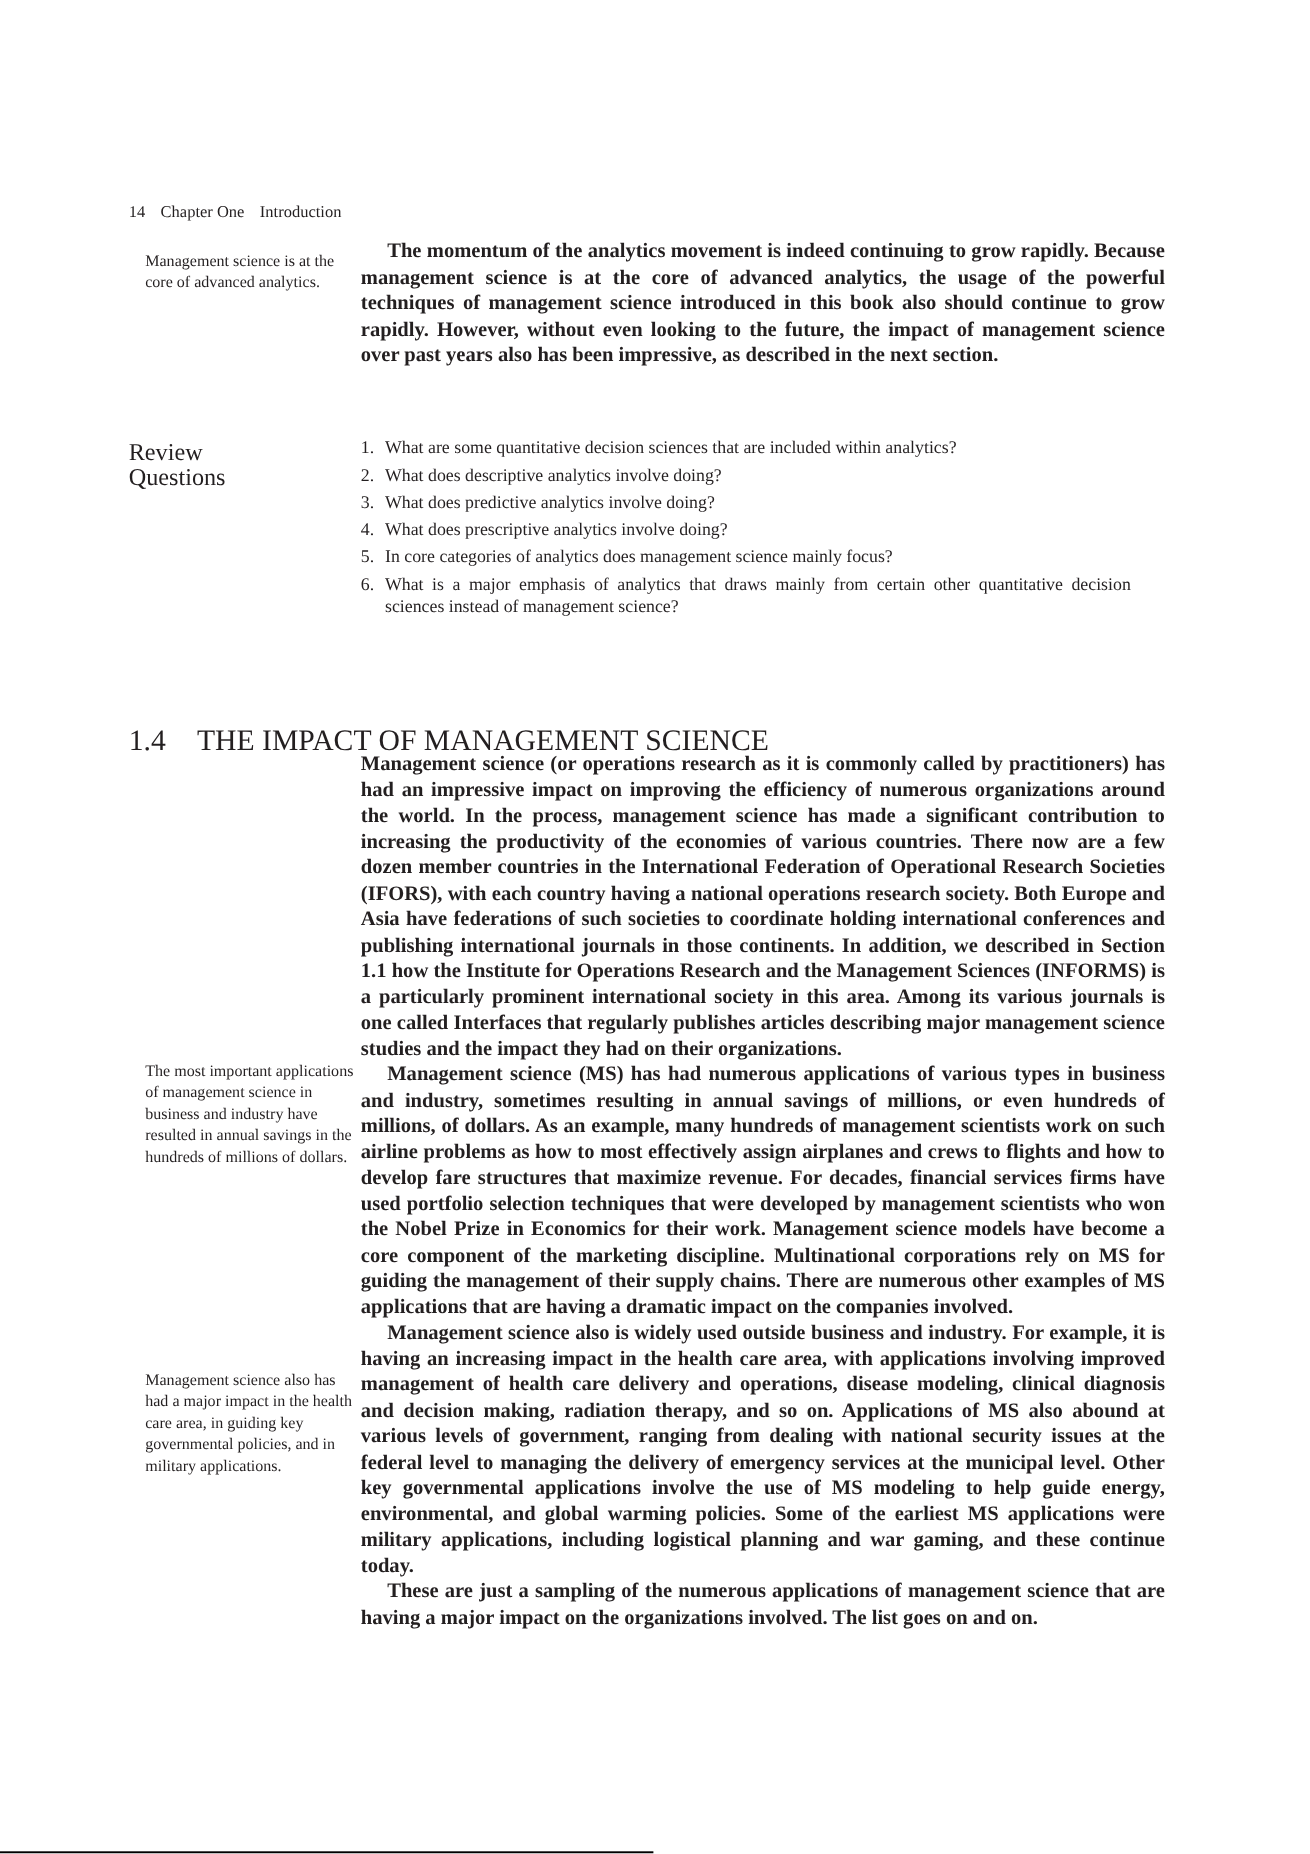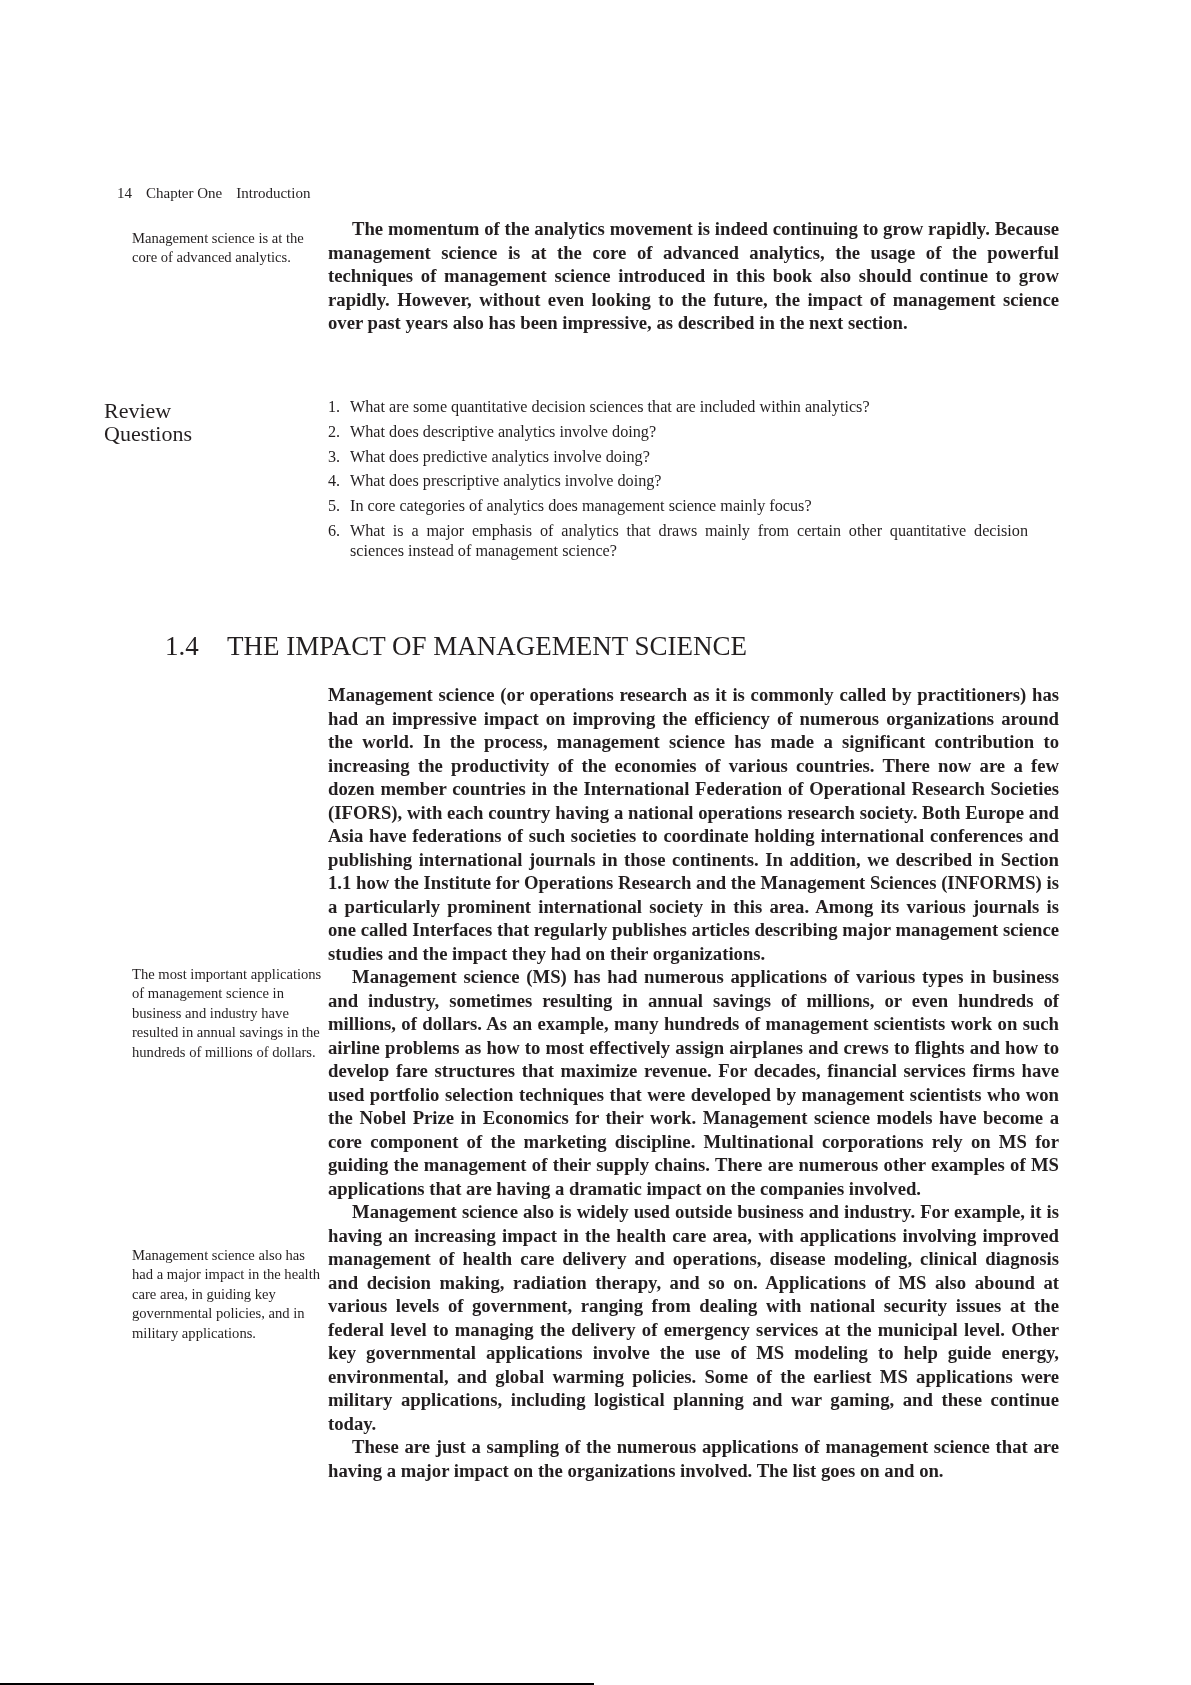--- a/index.html
+++ b/index.html
@@ -16,31 +16,31 @@
     position: absolute; left: 132px; width: 190px;
     font-size: 14.6px; line-height: 19.4px;
   }
   .body-col {
     position: absolute; left: 328px; width: 731px;
     font-size: 18.7px; line-height: 23.5px; text-align: justify; font-weight: bold;
   }
   .body-col p { margin: 0; }
   .body-col p.indent { text-indent: 24px; }
   .review-title {
-    position: absolute; left: 104px; top: 399px; font-size: 22px; line-height: 23px;
+    position: absolute; left: 117px; top: 399px; font-size: 22px; line-height: 23px;
   }
   .review-list {
     position: absolute; left: 328px; top: 397px; width: 700px; margin: 0; padding: 0;
     list-style: none; font-size: 16.2px; line-height: 20px;
   }
   .review-list li { display: flex; margin-bottom: 4.8px; }
   .review-list .num { width: 22px; flex: none; }
   .review-list .txt { flex: 1; text-align: justify; }
   .section-heading {
-    position: absolute; left: 117px; top: 630px; font-size: 27px; line-height: 32px; white-space: pre; margin-left: 48px;
+    position: absolute; left: 117px; top: 657px; font-size: 27px; line-height: 32px; white-space: pre;
   }
   .section-heading .secnum { display: inline-block; width: 62px; }
   .bottom-rule {
     position: absolute; left: 0; top: 1683px; width: 594px; height: 2px; background: #000;
   }
 </style>
 </head>
 <body>
 
 <div class="running-head"><span>14</span><span>Chapter One</span><span>Introduction</span></div>

